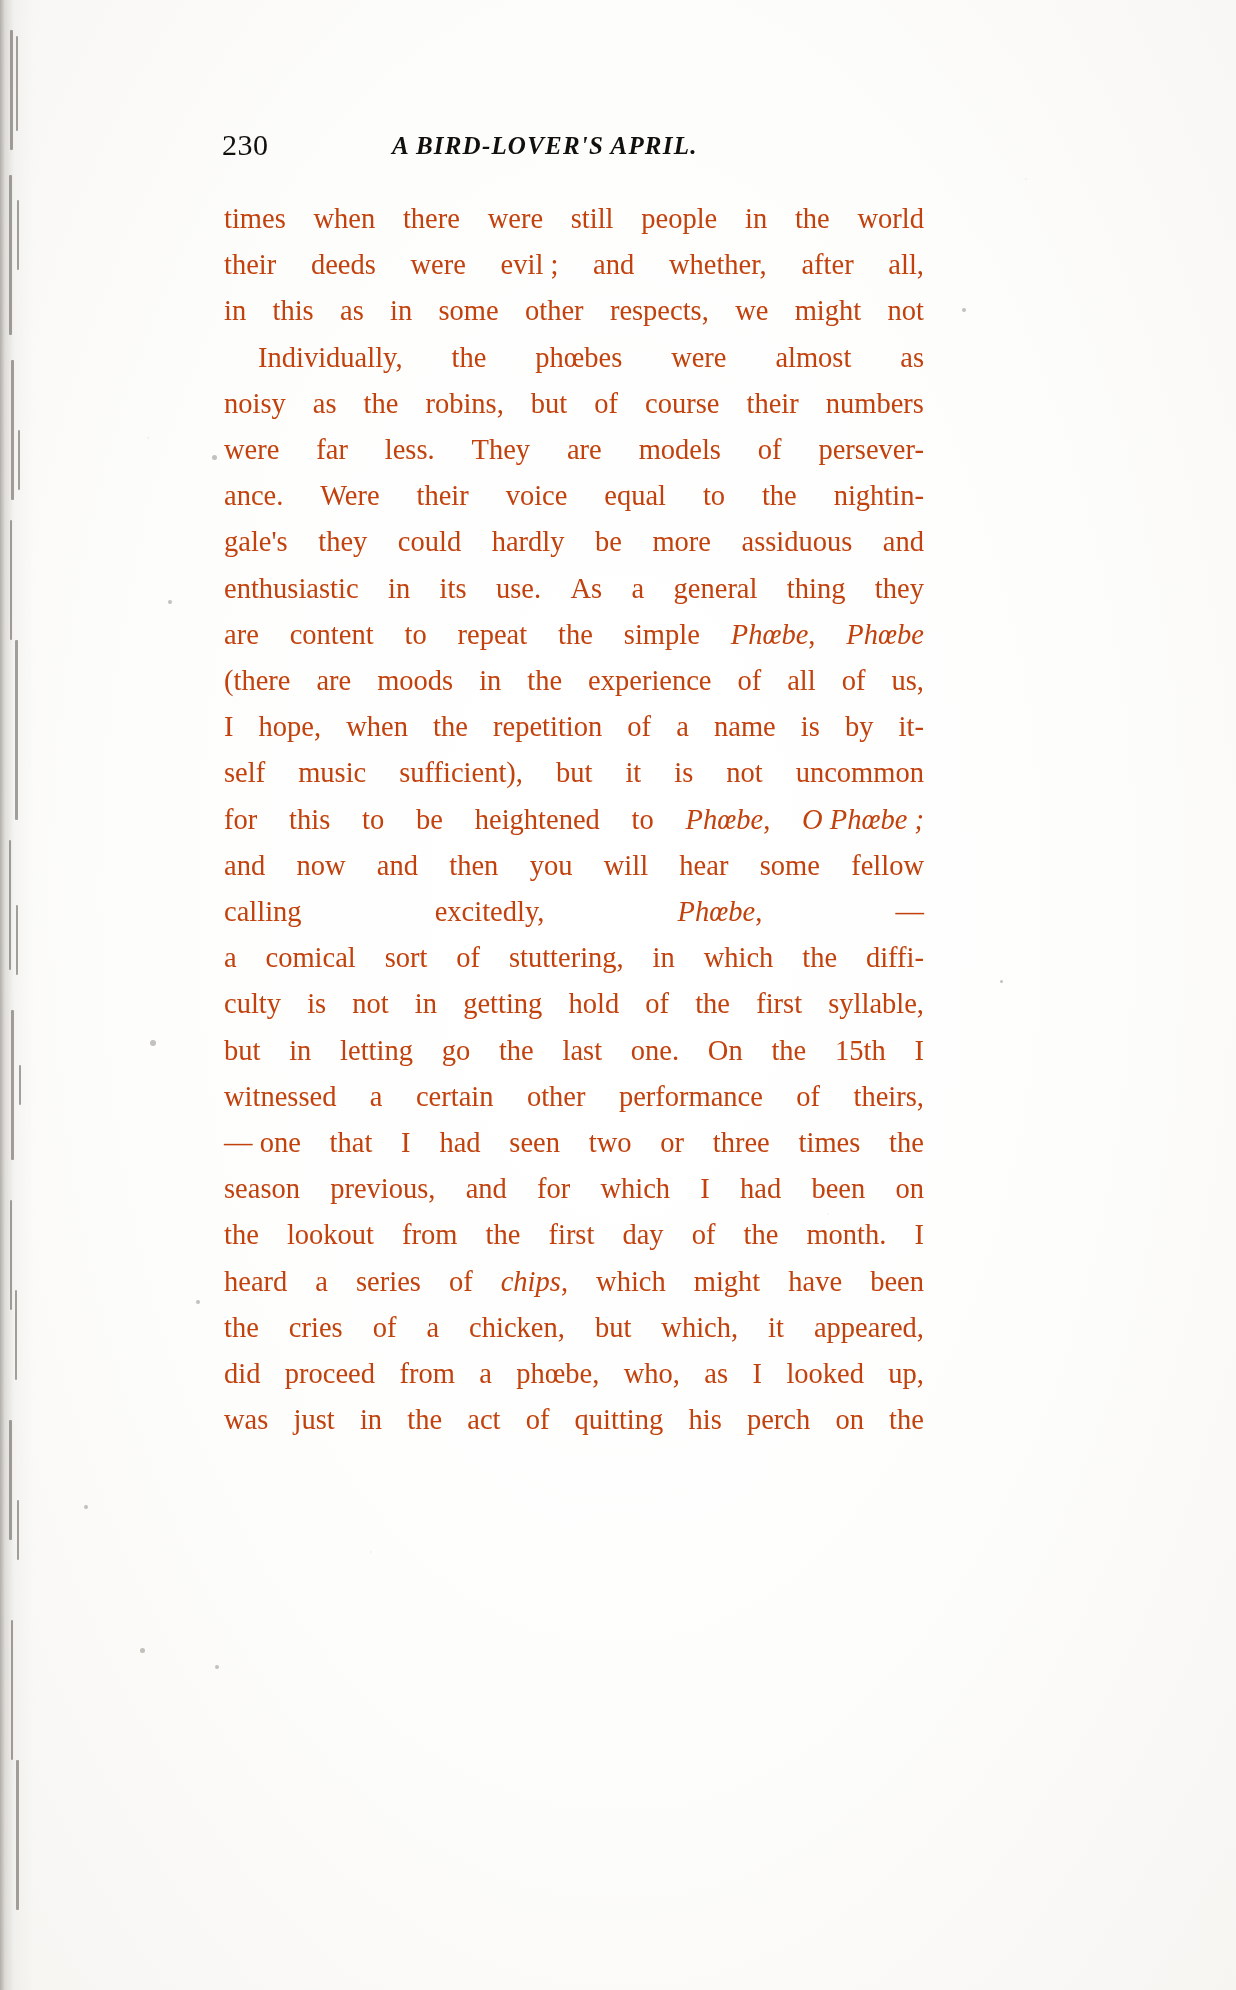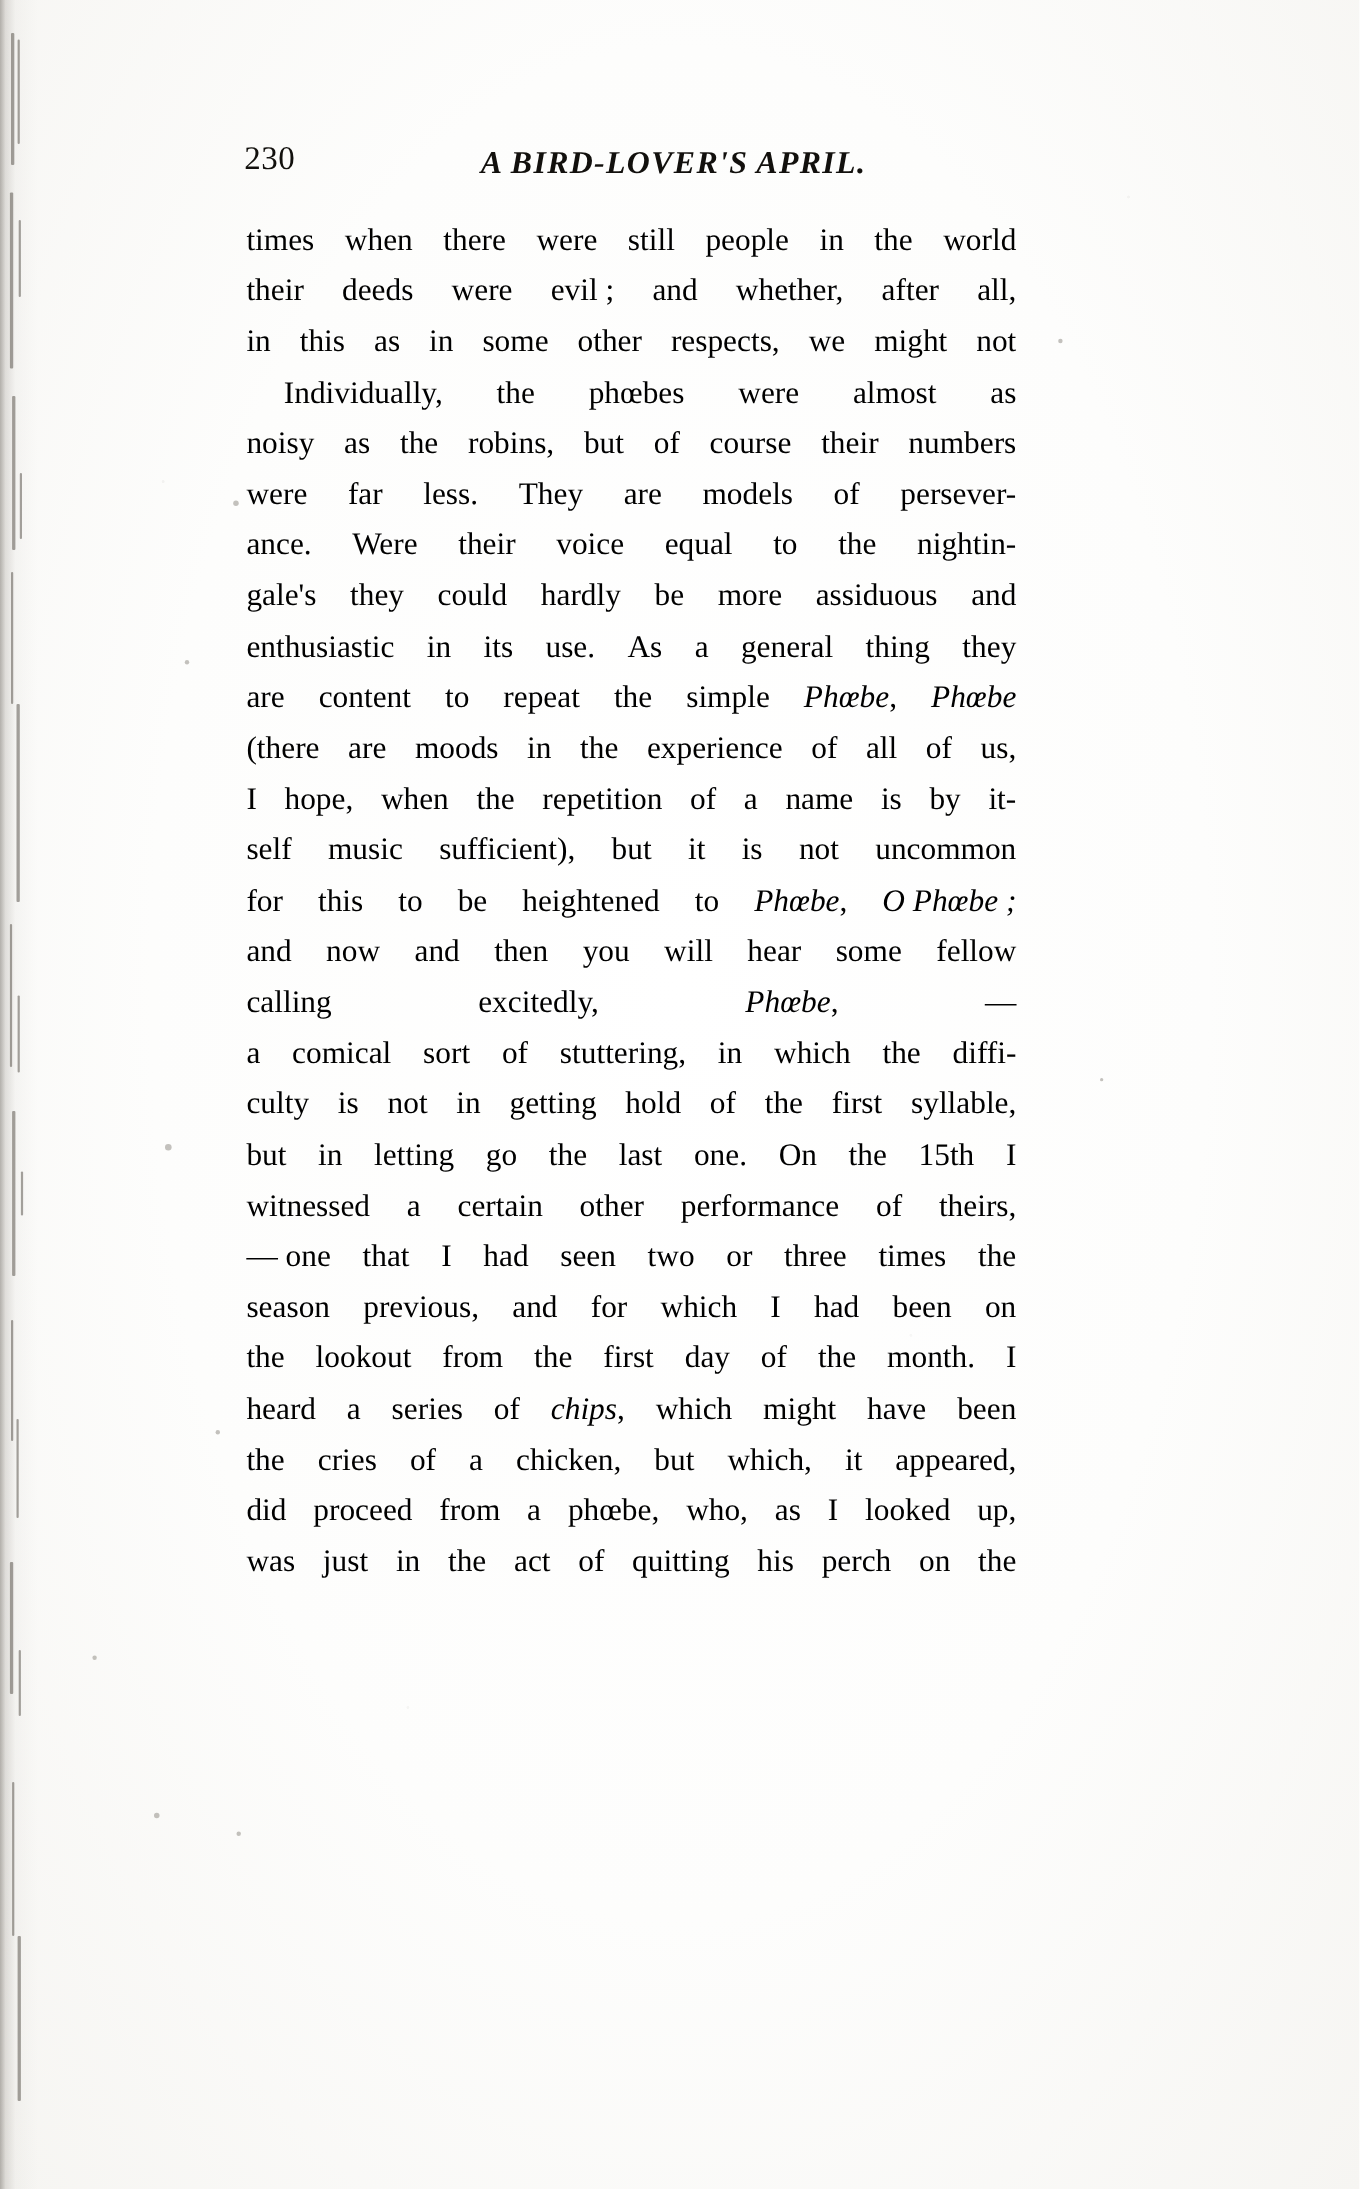--- a/index.html
+++ b/index.html
@@ -81,39 +81,38 @@
     left: 0;
     top: 0;
     font-size: 30px;
     letter-spacing: 0.5px;
     color: #12100d;
   }
   .runhead {
     position: absolute;
     left: 170px;
     top: 4px;
-    font-size: 29px;
+    font-size: 25px;
     font-style: italic;
     font-weight: bold;
     letter-spacing: 1.2px;
     color: #12100d;
     white-space: nowrap;
-    margin-left: 45px;
   }
 
   
   .textblock {
     position: absolute;
     left: 224px;
     top: 196px;
     width: 700px;
     font-size: 28.5px;
     line-height: 46.2px;
     text-align: justify;
-    color: #000000;
+    color: #c2410c;
   }
   .para {
     margin: 0;
     text-align: justify;
   }
   .line {
     display: block;
     white-space: nowrap;
   }
   

